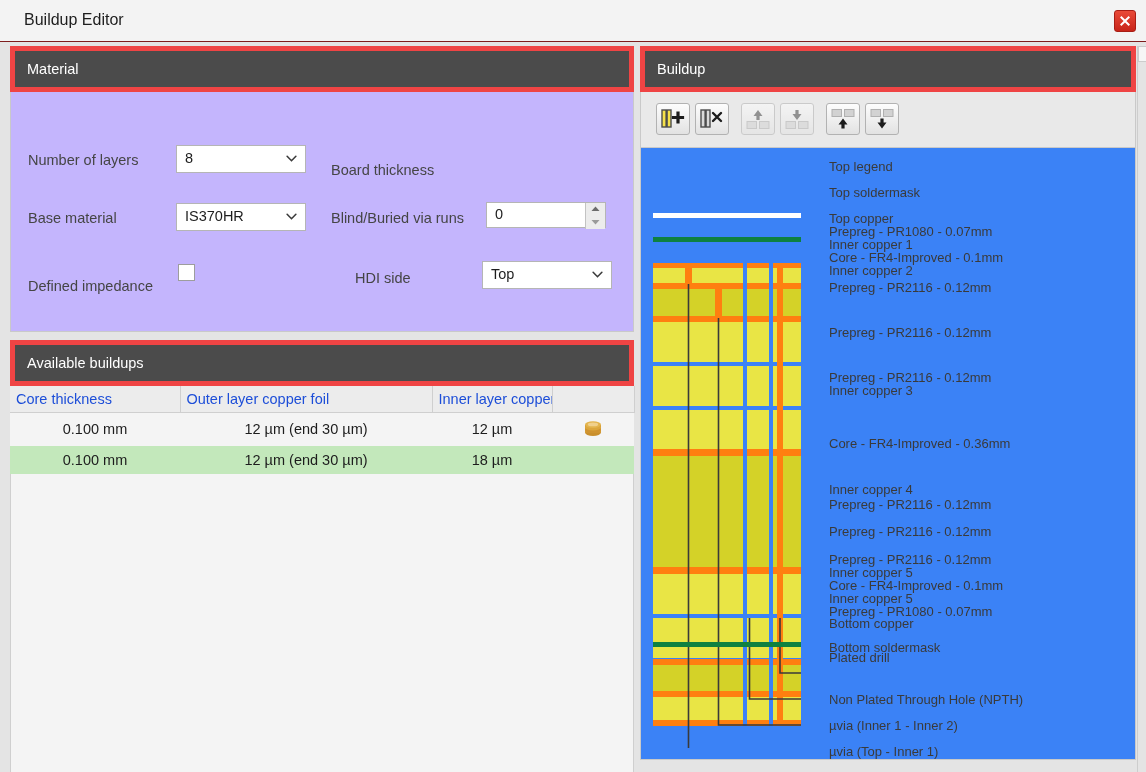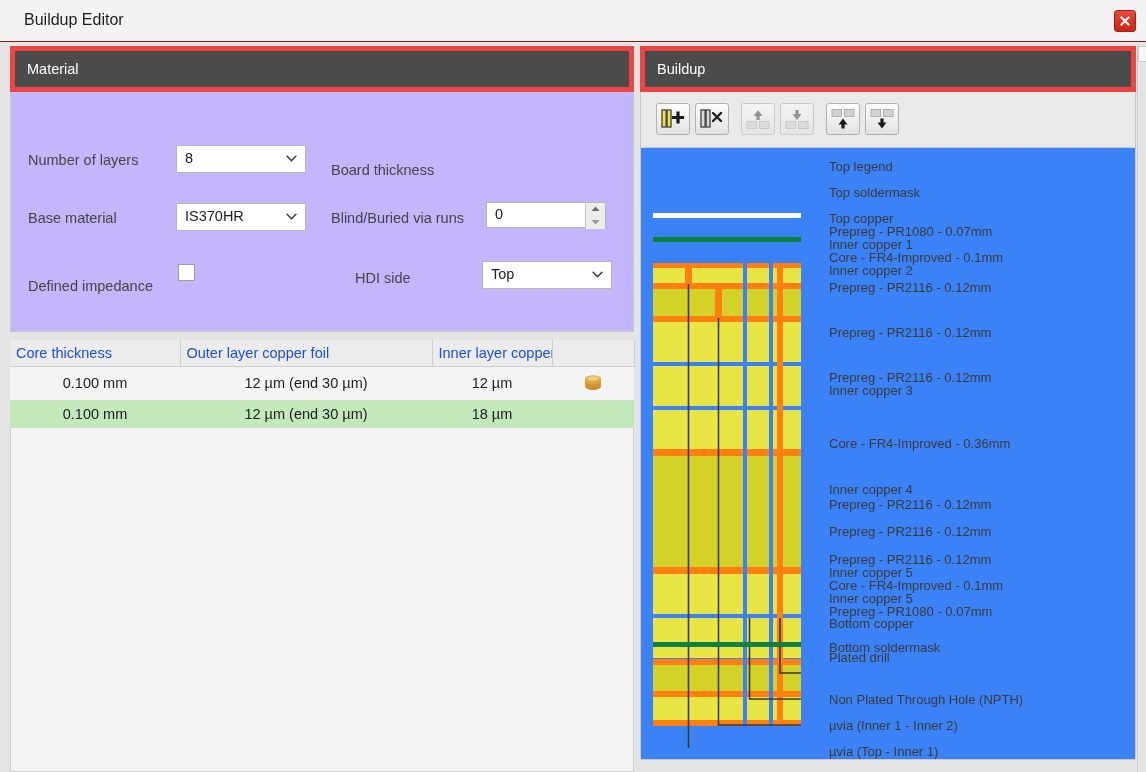--- a/index.html
+++ b/index.html
@@ -237,20 +237,21 @@
 
       <div class="ctrl" style="left:471px; top:169px; width:130px;">
         <span class="val">Top</span>
         <svg class="chev" viewBox="0 0 12 8">
           <path d="M1 1.5 L6 6.5 L11 1.5" stroke="#3a3a3a" stroke-width="1.8" fill="none" stroke-linecap="round"></path>
         </svg>
       </div>
     </div>
 
     <div style="margin-top:8px;">
+      <div class="panel-header" id="bu-header">Available buildups</div>
 
       <table id="bu-table">
         <colgroup>
             <col style="width:170px">
             <col style="width:252px">
             <col style="width:120px">
             <col style="width:82px">
           </colgroup>
         <thead>
           <tr>

